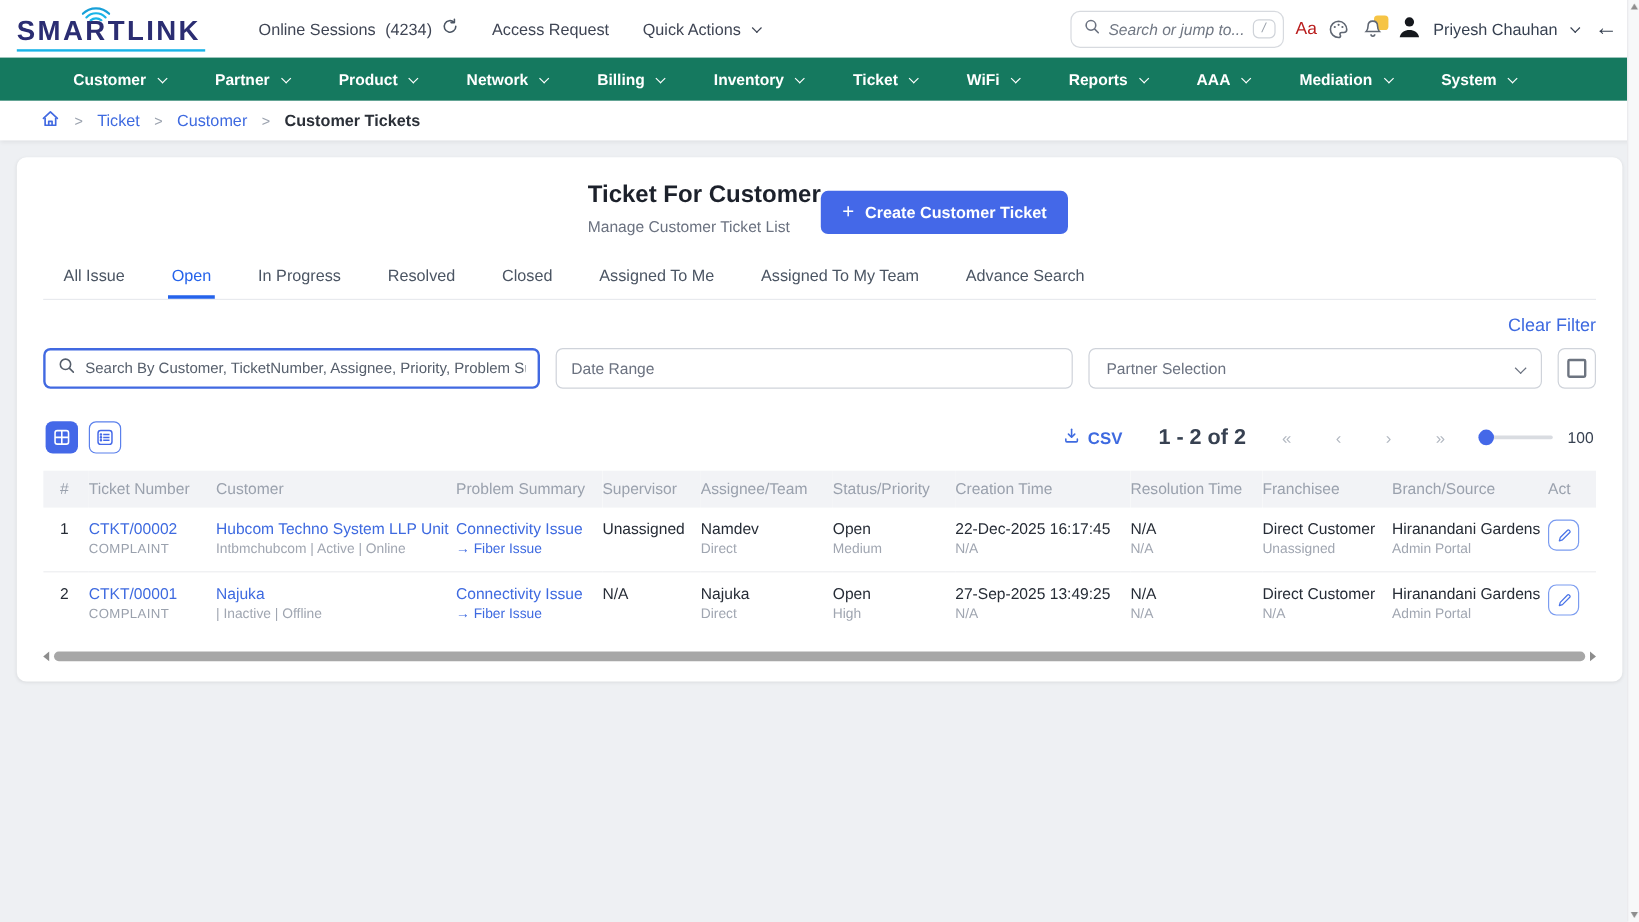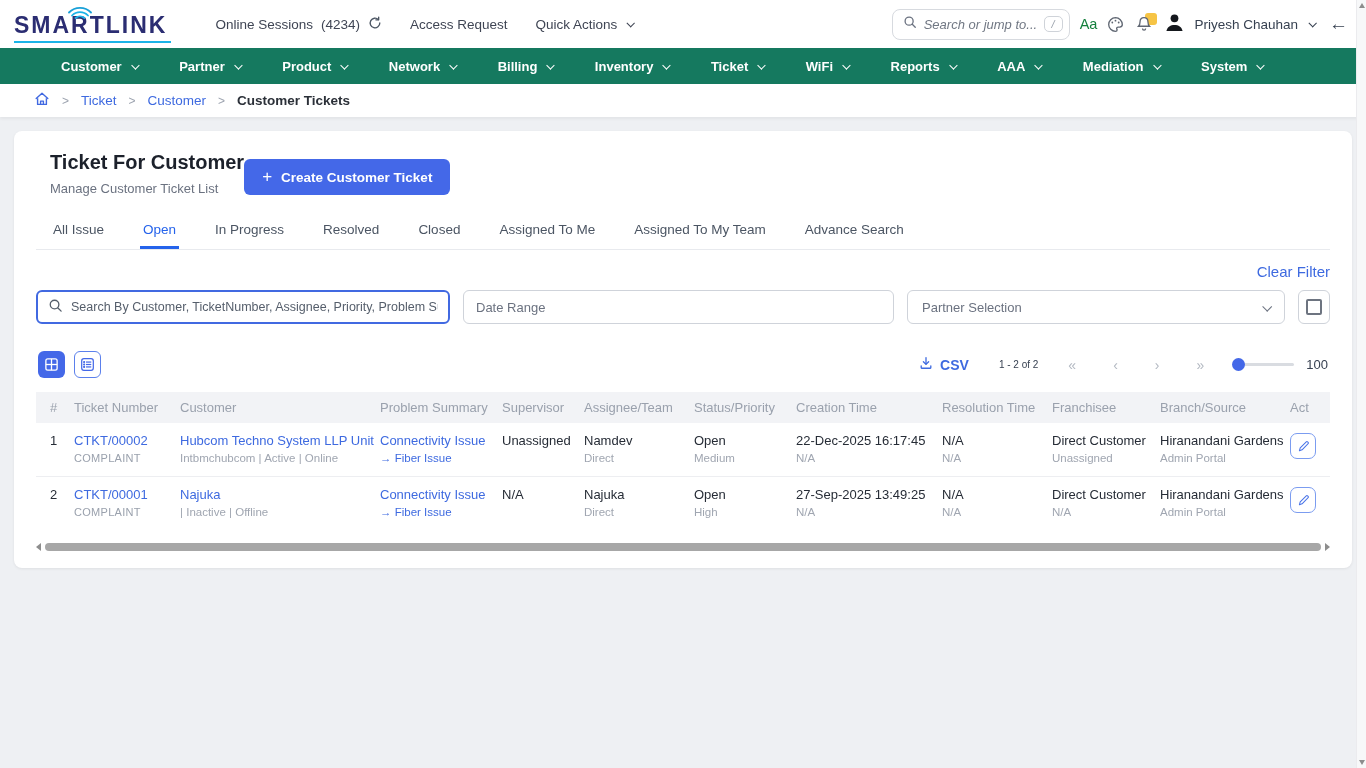--- a/index.html
+++ b/index.html
@@ -23,21 +23,21 @@
   .top-link { display:flex; align-items:center; gap:8px; cursor:pointer; }
   .refresh-ic { color:#4b5563; font-size:15px; }
   .chev { display:inline-block; width:6px; height:6px; border-right:1.7px solid currentColor;
     border-bottom:1.7px solid currentColor; transform:rotate(45deg) translateY(-1px); margin-left:2px; }
   .spacer { flex:1; }
   .global-search { display:flex; align-items:center; gap:7px; width:178px; height:31px;
     border:1px solid #d7dadf; border-radius:8px; padding:0 6px 0 10px; color:#707783;font-style:italic; }
   .global-search .ph { font-size:13px; flex:1; white-space:nowrap; overflow:hidden; }
   .kbd { border:1px solid #cfd3d9; border-radius:5px; font-size:11px; padding:1px 7px; color:#9aa1ab; }
   .icon-btn { display:flex; align-items:center; justify-content:center; color:#5f6672; cursor:pointer; }
-  .aa { font-size:14.5px; color:#15803d; }
+  .aa { font-size:14.5px; color:#b91c1c; }
   .bell-wrap { position:relative; width:20px; height:20px; }
   .bell-badge { position:absolute; top:-1px; right:-3px; width:12px; height:12px;
     background:#f6c445; border-radius:3px; }
   .bell-wrap svg { position:relative; z-index:2; }
   .user { display:flex; align-items:center; gap:9px; font-size:13.5px; color:#374151; cursor:pointer; }
   .back-arrow { font-size:19px; color:#374151; margin-left:4px; }
 
   
   .mainnav { height:36px; background:#15795f; display:flex; align-items:center; padding:0 0 0 40px; }
   .nav-item { display:flex; align-items:center; gap:8px; color:#ffffff; font-size:13px;
@@ -47,21 +47,21 @@
   
   .crumbbar { height:33px; background:#ffffff; display:flex; align-items:center; gap:12px;
     padding:0 0 0 34px; font-size:13.5px; box-shadow:0 2px 3px rgba(0,0,0,.05); }
   .crumb-sep { color:#9ca3af; font-size:12px; }
   .crumb-link { color:#3e6ae0; cursor:pointer; }
   .crumb-cur { color:#2b3038; font-weight:700; }
 
   
   .card { margin:14px; background:#ffffff; border-radius:8px; box-shadow:0 1px 3px rgba(0,0,0,.07);
     padding:20px 22px 16px 22px; min-height:432px; }
-  .card-head { display:flex; justify-content:flex-start; align-items:flex-start; }
+  .card-head { display:flex; justify-content:center; align-items:flex-start; }
   .page-title { font-size:20px; font-weight:700; color:#1c212b; padding-left:14px; }
   .page-sub { font-size:13px; color:#6b7280; margin-top:7px; padding-left:14px; }
   .btn-primary { background:#4468e8; color:#fff; border:none; border-radius:6px; height:36px;
     padding:0 18px; font-size:13.5px; font-weight:700; display:flex; align-items:center; gap:9px;
     cursor:pointer; font-family:inherit; margin-top:8px; }
   .btn-primary .plus { font-size:17px; font-weight:400; }
 
   .tabs { display:flex; gap:33px; margin-top:20px; border-bottom:1px solid #e8eaee; padding-left:14px; }
   .tab { font-size:13.5px; color:#4b5563; font-weight:500; padding:6px 3px 12px; cursor:pointer; }
   .tab.active { color:#2563eb; box-shadow: inset 0 -3px 0 #2563eb; }
@@ -85,21 +85,21 @@
 
   .toolbar { display:flex; justify-content:space-between; align-items:center; margin-top:27px; padding:0 2px; }
   .view-toggles { display:flex; gap:9px; }
   .vt-btn { width:27px; height:27px; border-radius:6px; display:flex; align-items:center;
     justify-content:center; cursor:pointer; }
   .vt-grid { background:#4468e8; }
   .vt-list { background:#fff; border:1.5px solid #5b80ec; }
   .toolbar-right { display:flex; align-items:center; gap:30px; }
   .csv { display:flex; align-items:center; gap:7px; color:#3e6ae0; font-size:14px;
     font-weight:700; cursor:pointer; }
-  .range-label { font-size:10px; color:#374151; }
+  .range-label { font-size:18px; color:#374151;font-weight:bold; }
   .pager { display:flex; gap:37px; color:#b3b9c2; font-size:14px; }
   .pager span { cursor:pointer; }
   .slider { display:flex; align-items:center; }
   .slider-track { position:relative; width:60px; height:3px; background:#d9dce1; border-radius:2px; }
   .slider-dot { position:absolute; left:-2px; top:-5.5px; width:13px; height:13px;
     border-radius:50%; background:#4468e8; cursor:pointer; }
   .slider-val { font-size:13px; color:#374151; margin-left:12px; }
 
   
   .table-wrap { margin-top:14px; overflow:hidden; }

